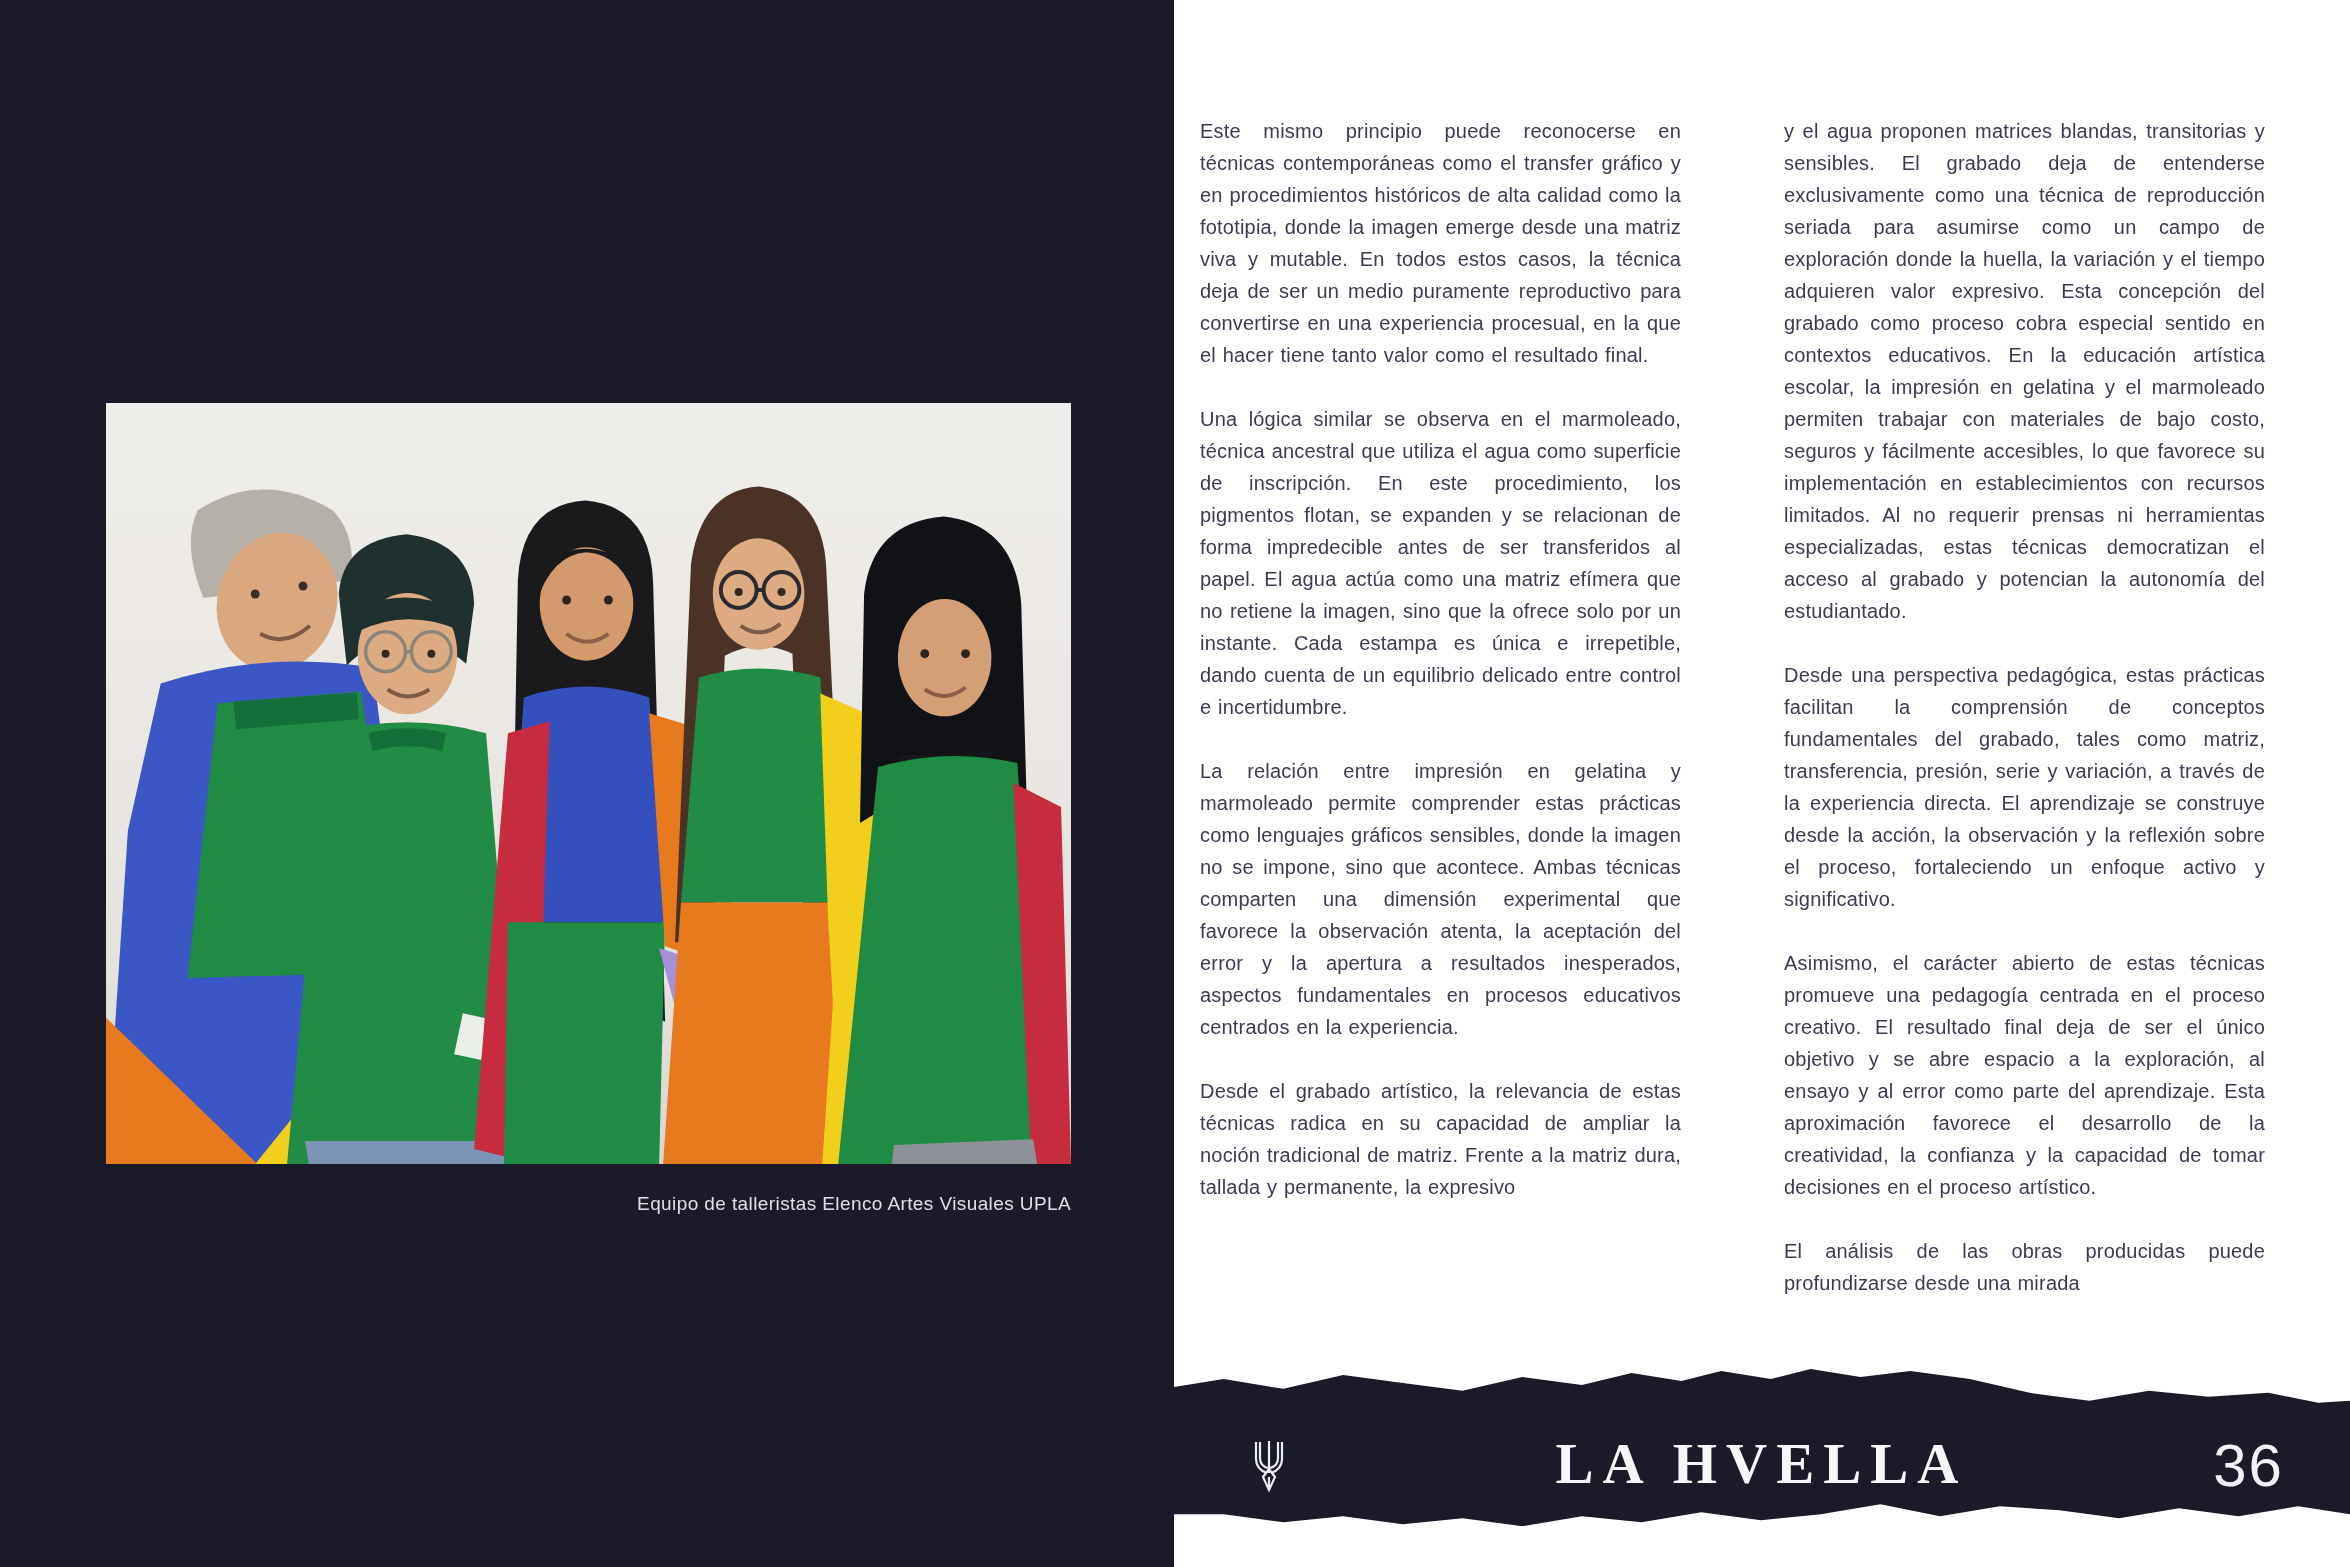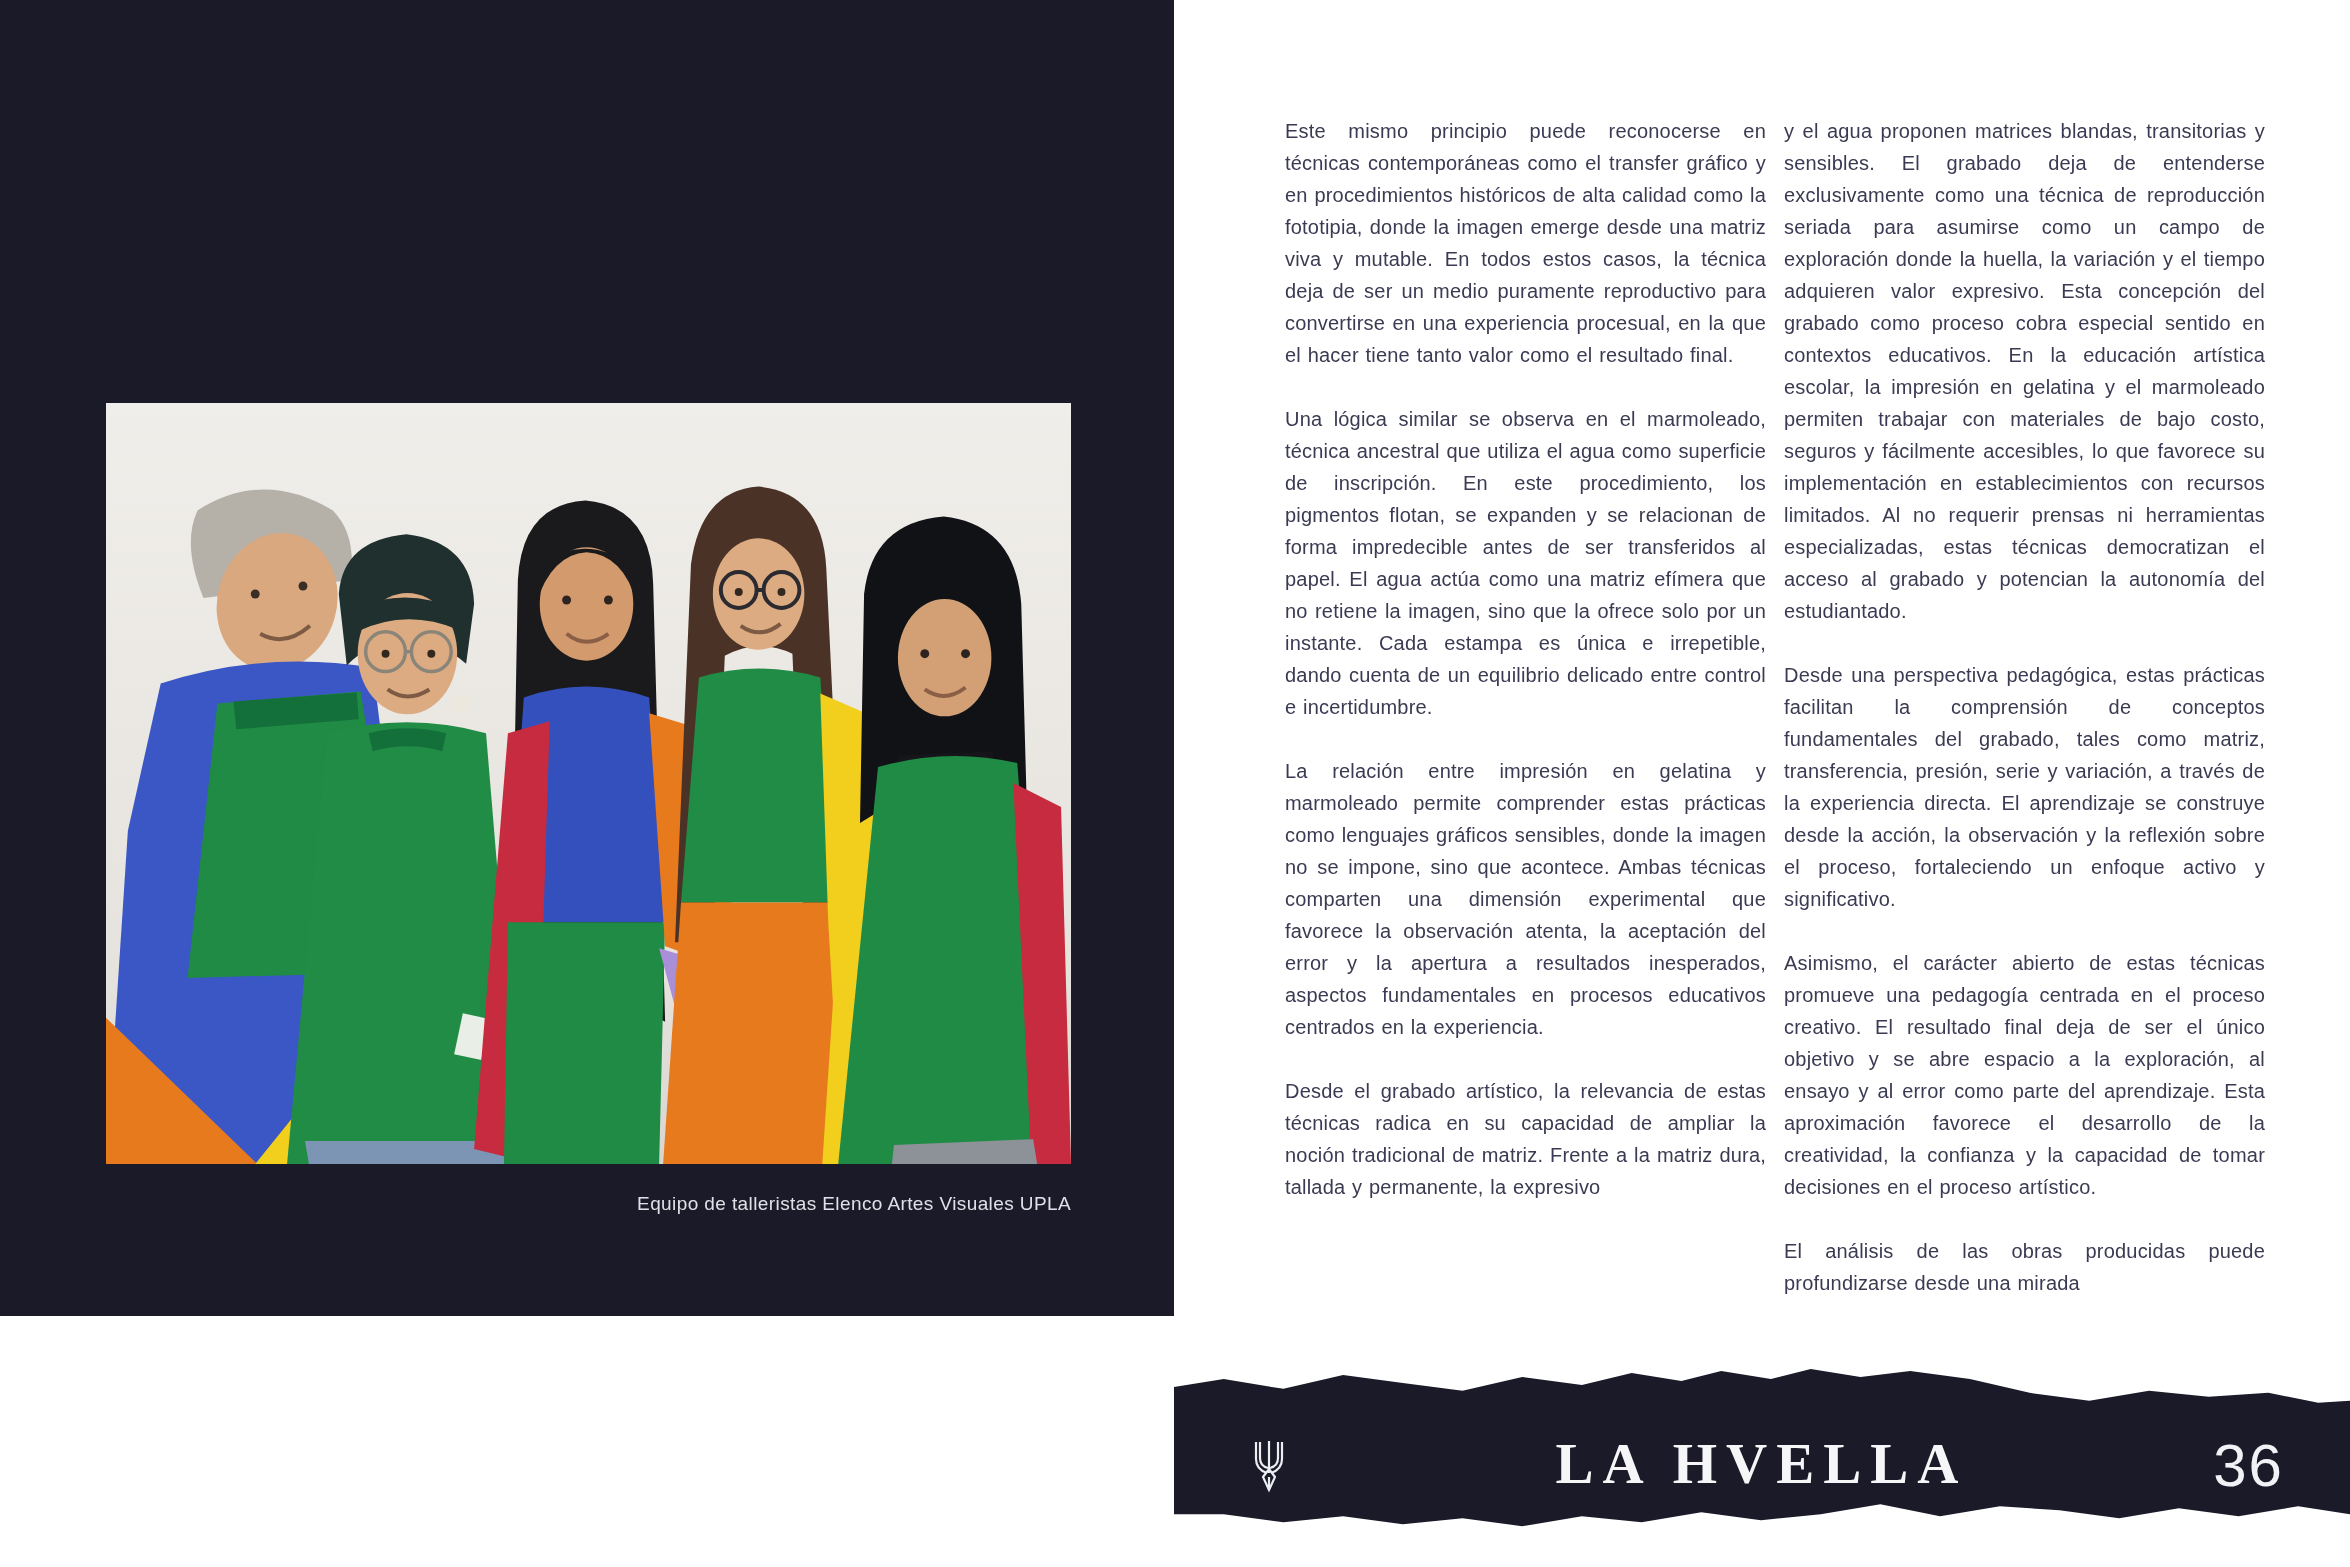--- a/index.html
+++ b/index.html
@@ -1,30 +1,30 @@
 <!DOCTYPE html>
 <html><head>
 <meta charset="utf-8">
 <style>
   html,body{margin:0;padding:0;background:#ffffff;}
   .page{position:relative;width:2350px;height:1567px;background:#ffffff;overflow:hidden;
         font-family:"Liberation Sans", sans-serif;}
 
   
-  .left-panel{position:absolute;left:0;top:0;width:1174px;height:1316px;background:#1a1a28;}
+  .left-panel{position:absolute;left:0;top:0;width:1174px;height:1567px;background:#1a1a28;}
   .photo-frame{position:absolute;left:106px;top:403px;width:965px;height:761px;overflow:hidden;}
   .photo-frame svg{display:block;width:100%;height:100%;}
   .photo-caption{position:absolute;left:106px;top:1193px;width:965px;text-align:right;
         color:#e0e1e8;font-size:19px;letter-spacing:0.4px;}
 
   
   .col{position:absolute;top:115px;width:481px;color:#3a3a52;font-size:20px;line-height:32px;
         text-align:justify;letter-spacing:0.2px;word-spacing:1px;}
   .col p{margin:0 0 32px 0;}
-  .col-1{left:1285px;}
+  .col-1{left:1200px;}
   .col-2{left:1784px;}
 
   
   .footer-band{position:absolute;left:1174px;top:1363px;width:1176px;height:204px;}
   .footer-band svg{display:block;width:100%;height:100%;}
   .footer-kicker{position:absolute;left:1463px;top:1407px;width:597px;text-align:center;
         font-family:"Liberation Serif", serif;font-weight:700;font-size:23px;
         letter-spacing:3px;color:#f2f2f6;}
   .footer-title{position:absolute;left:1413px;top:1431px;width:697px;text-align:center;
         font-family:"Liberation Serif", serif;font-weight:700;font-size:57px;

